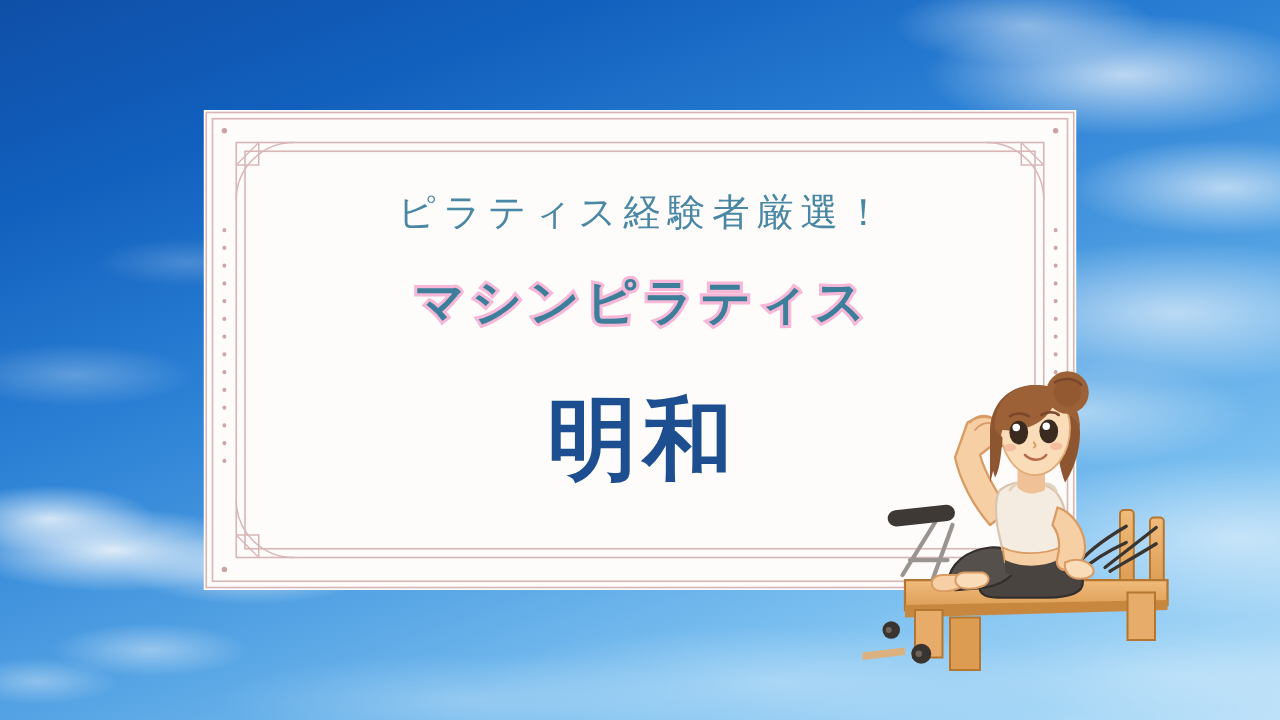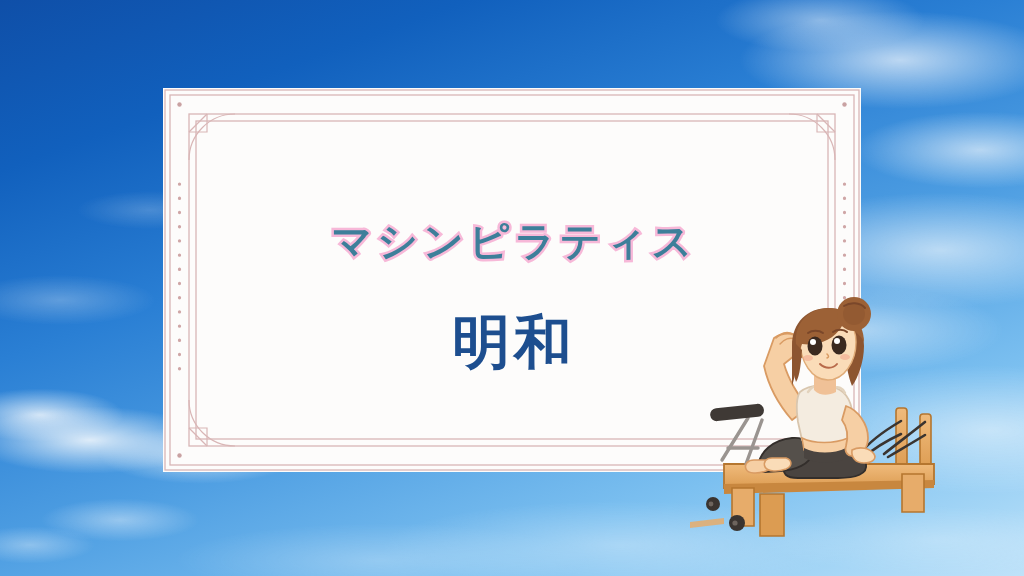--- a/index.html
+++ b/index.html
@@ -55,21 +55,21 @@
   .frame-svg{position:absolute;left:163px;top:88px;width:698px;height:384px;}
 
   
   .txt{position:absolute;left:163px;width:698px;text-align:center;
     white-space:nowrap;}
   .subtitle{top:150px;font-size:30px;letter-spacing:.18em;
     color:#4a87a4;font-weight:500;text-indent:.18em;}
   .maintitle{top:214px;font-size:40px;letter-spacing:.12em;
     color:#3d7f9a;font-weight:700;text-indent:.12em;
     -webkit-text-stroke:5px #f7b8d8;paint-order:stroke fill;}
-  .bigtitle{top:304px;font-size:58px;letter-spacing:.06em;
+  .bigtitle{top:304px;font-size:72px;letter-spacing:.06em;
     color:#1d4e8f;font-weight:700;text-indent:.06em;}
 
   
   .illus{position:absolute;left:688px;top:288px;width:256px;height:256px;}
 </style>
 </head>
 <body>
 
 <div id="stage">
 
@@ -114,20 +114,21 @@
       <circle cx="16.5" cy="367.5" r="2.2"></circle>
       <circle cx="681.5" cy="367.5" r="2.2"></circle>
     </g>
 
     <g stroke="#cfa6a6" stroke-width="3.2" stroke-linecap="round" stroke-dasharray="0.2 14">
       <line x1="16.5" y1="96" x2="16.5" y2="290"></line>
       <line x1="681.5" y1="96" x2="681.5" y2="290"></line>
     </g>
   </svg>
 
+  <div class="txt subtitle">ピラティス経験者厳選！</div>
   <div class="txt maintitle">マシンピラティス</div>
   <div class="txt bigtitle">明和</div>
 
   <svg class="illus" viewBox="0 0 256 256">
     <defs>
       <linearGradient id="woodg" x1="0" y1="0" x2="0" y2="1">
         <stop offset="0" stop-color="#f0bb7c"></stop>
         <stop offset="1" stop-color="#dc9c52"></stop>
       </linearGradient>
     </defs>

